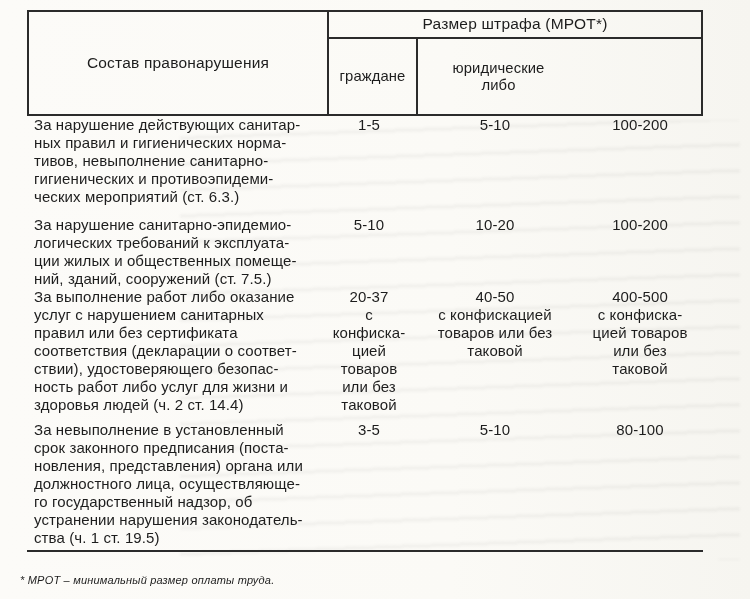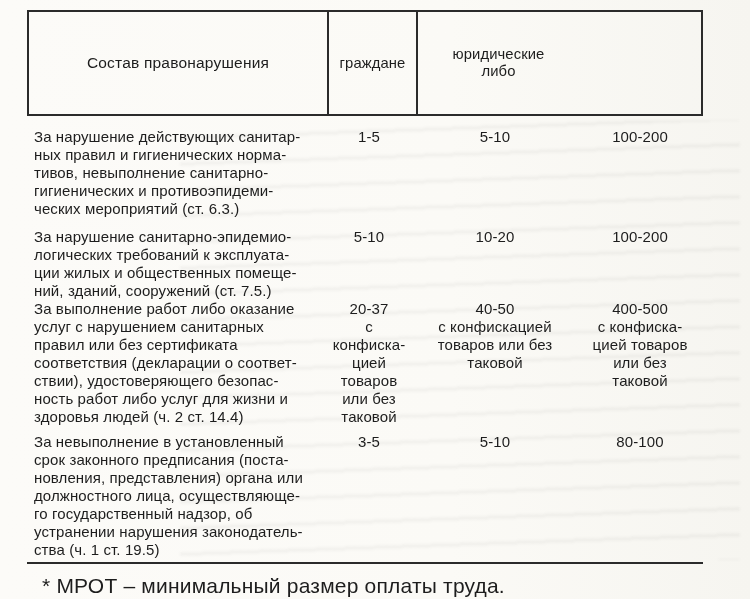--- a/index.html
+++ b/index.html
@@ -80,21 +80,21 @@
   .h-sub-cell + .h-sub-cell {
     border-left: 2px solid #2b2b2b;
   }
   
   .body-row {
     display: grid;
     grid-template-columns: 298px 88px 164px 126px;
     font-size: 15px;
     line-height: 18px;
   }
-  .row-1 { margin-top: 12px; }
+  .row-1 { }
   .row-2 { margin-top: 10px; }
   .row-3 { }
   .row-4 { margin-top: 7px; }
   .offense-cell {
     padding-left: 7px;
     padding-right: 4px;
     white-space: pre-line;
     letter-spacing: 0.1px;
   }
   .val-cell {
@@ -102,36 +102,38 @@
     white-space: pre-line;
     letter-spacing: 0.1px;
   }
   .bottom-rule {
     border-top: 2px solid #2b2b2b;
     width: 676px;
     margin-top: 3px;
   }
   .footnote {
     position: absolute;
-    left: 42px;
+    left: 20px;
     top: 574px;
-    font-size: 21px;
+    font-size: 11px;
     letter-spacing: 0.2px;
+    font-style: italic;
   }
 </style>
 </head>
 <body>
 
 <div class="scan-noise"></div>
 
 <div class="tbl">
 
   <div class="header-box">
     <div class="h-offense">Состав правонарушения</div>
     <div class="h-right">
+      <div class="h-fine">Размер штрафа (МРОТ*)</div>
       <div class="h-sub">
         <div class="h-sub-cell">граждане</div>
         <div class="h-sub-cell">юридические
 либо</div>
       </div>
     </div>
   </div>
 
   <div class="body-row row-1">
     <div class="offense-cell">За нарушение действующих санитар-

